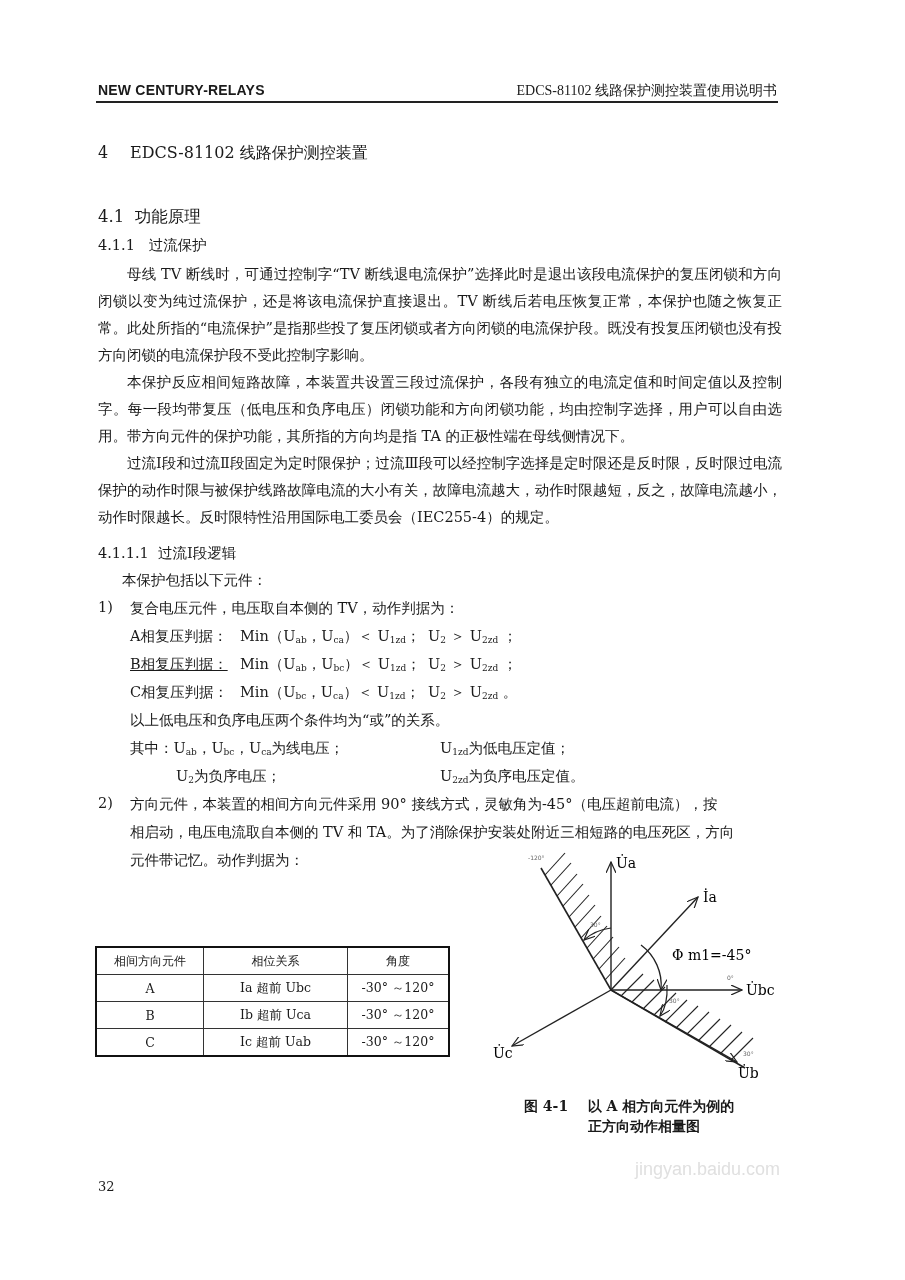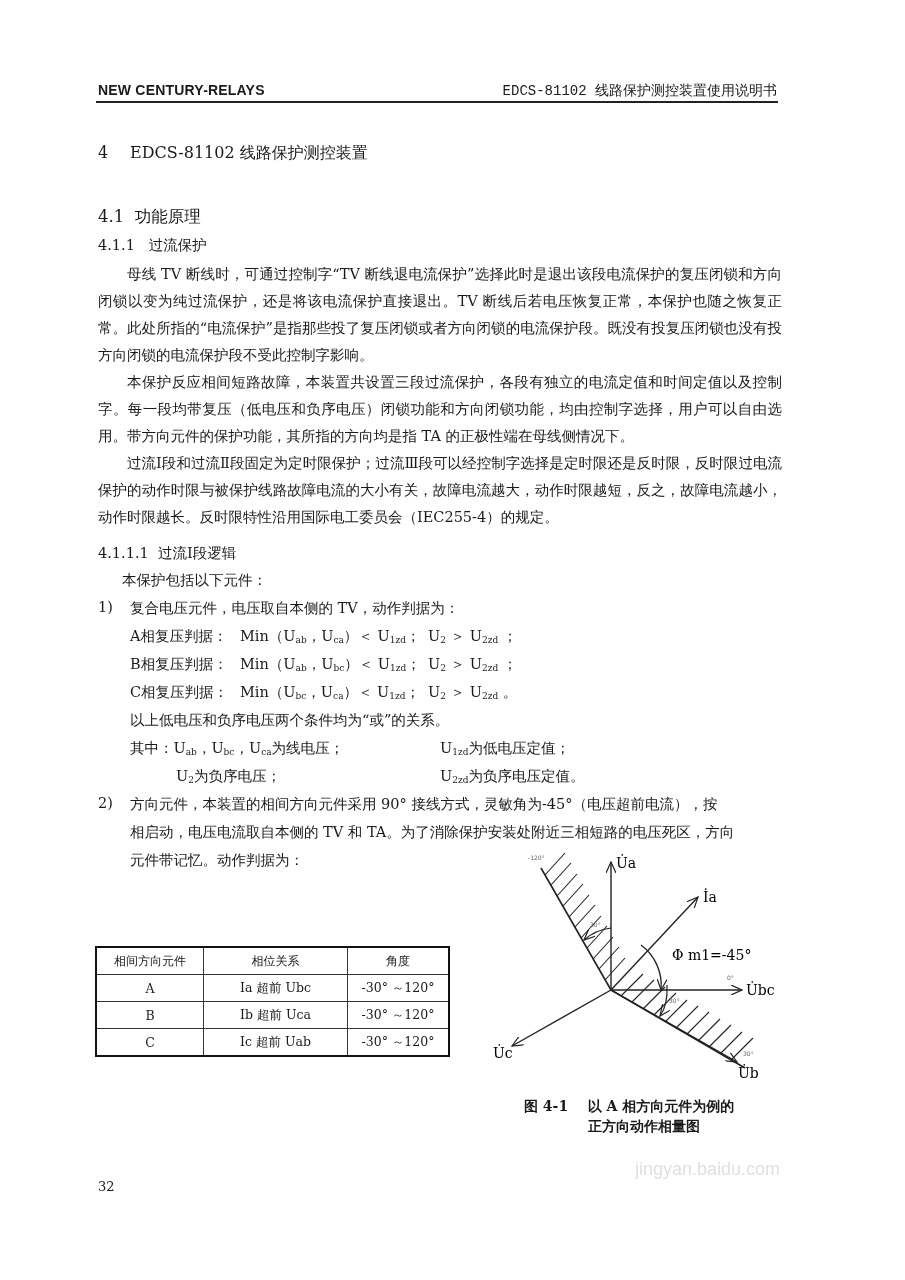--- a/index.html
+++ b/index.html
@@ -1,20 +1,20 @@
 <!DOCTYPE html>
 <html><head>
 <meta charset="utf-8">
 <style>
   html, body { margin:0; padding:0; background:#fff; }
   body { width:905px; height:1280px; position:relative; overflow:hidden; color:#1a1a1a;
          font-family: "DejaVu Serif", "Liberation Serif", serif; }
   .abs { position:absolute; }
   .hdr-left { left:98px; top:82px; font-family:"Liberation Sans", sans-serif; font-weight:bold; font-size:14px; letter-spacing:0.2px; }
-  .hdr-right { right:128px; top:82px; font-family:Liberation Mono, monospace; font-size:14px;padding-left:36px; }
+  .hdr-right { right:128px; top:82px; font-family:Liberation Serif, serif; font-size:14px;padding-left:36px; }
   .hdr-rule { left:96px; top:101px; width:682px; height:2px; background:#222; }
   .h1 { left:98px; top:143px; font-size:16px; }
   .h1 .num { display:inline-block; width:32px; }
   .h2 { left:98px; top:206px; font-size:16.5px; }
   .h3 { left:98px; top:236px; font-size:14.5px; }
   .para { left:98px; width:684px; font-size:14.5px; line-height:27px; text-align:justify; }
   .para p { margin:0; text-indent:2em; }
   .h4 { left:98px; top:544px; font-size:14.5px; }
   .line { font-size:14.5px; white-space:nowrap; }
   sub { font-size:9px; vertical-align:-2px; }
@@ -55,21 +55,21 @@
 <div class="abs line" style="left:122px; top:571px;">本保护包括以下元件：</div>
 
 <div class="abs line" style="left:98px; top:599px;">1)</div>
 <div class="abs line" style="left:130px; top:599px;">复合电压元件，电压取自本侧的 TV，动作判据为：</div>
 
 <div class="abs line" style="left:130px; top:627px;">
   <span style="display:inline-block;width:110px;">A相复压判据：</span><span>Min（U</span><sub>ab</sub><span>，U</span><sub>ca</sub><span>）＜ U</span><sub>1zd</sub><span>；</span>
   <span style="position:absolute;left:298px;"><span>U</span><sub>2</sub><span> ＞ U</span><sub>2zd</sub>&nbsp;<span>；</span></span>
 </div>
 <div class="abs line" style="left:130px; top:655px;">
-  <span style="display:inline-block;width:110px;">B相复压判据：</span><span>Min（U</span><sub>ab</sub><span>，U</span><sub>bc</sub><span>）＜ U</span><sub>1zd</sub><span>；</span>
+  <span style="display:inline-block;width:110px;text-decoration:underline;">B相复压判据：</span><span>Min（U</span><sub>ab</sub><span>，U</span><sub>bc</sub><span>）＜ U</span><sub>1zd</sub><span>；</span>
   <span style="position:absolute;left:298px;"><span>U</span><sub>2</sub><span> ＞ U</span><sub>2zd</sub>&nbsp;<span>；</span></span>
 </div>
 <div class="abs line" style="left:130px; top:683px;">
   <span style="display:inline-block;width:110px;">C相复压判据：</span><span>Min（U</span><sub>bc</sub><span>，U</span><sub>ca</sub><span>）＜ U</span><sub>1zd</sub><span>；</span>
   <span style="position:absolute;left:298px;"><span>U</span><sub>2</sub><span> ＞ U</span><sub>2zd</sub>&nbsp;<span>。</span></span>
 </div>
 
 <div class="abs line" style="left:130px; top:711px;">以上低电压和负序电压两个条件均为“或”的关系。</div>
 
 <div class="abs line" style="left:130px; top:739px;">

